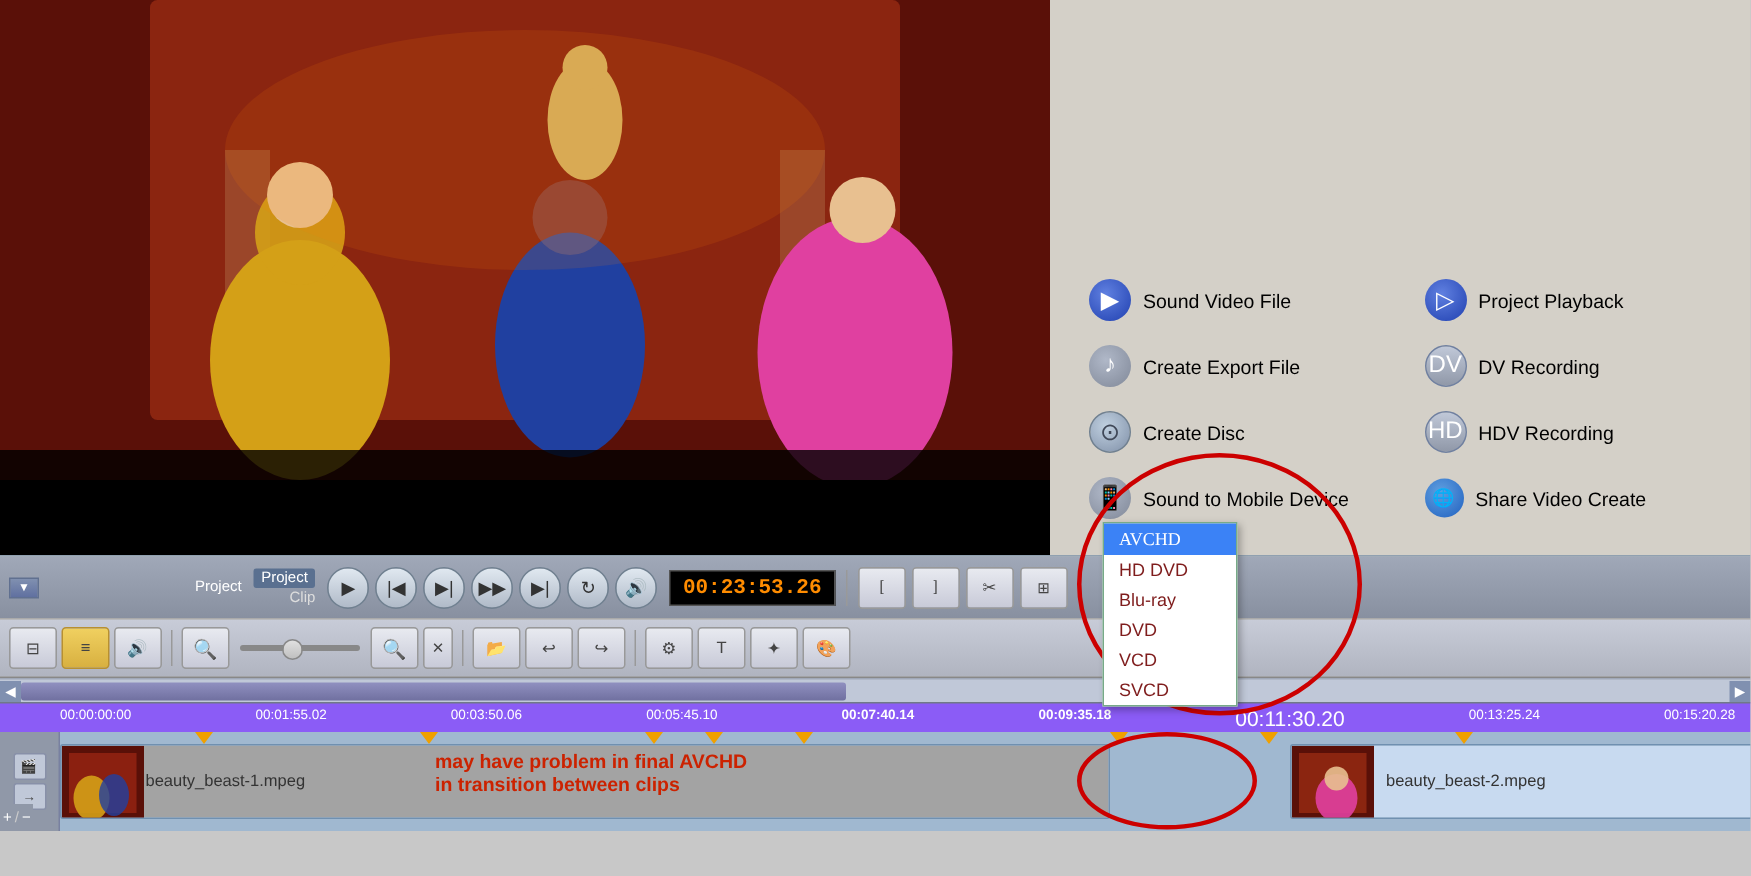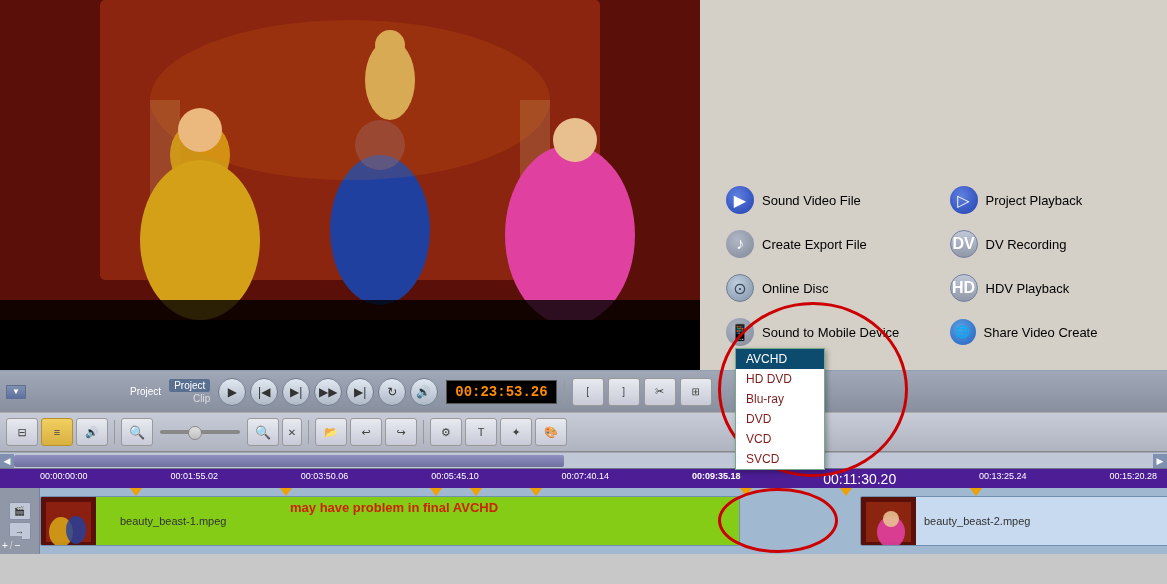--- a/index.html
+++ b/index.html
@@ -115,22 +115,23 @@
     }
 
     .disc-dropdown .dd-item {
       padding: 3px 10px;
       cursor: pointer;
       font-size: 12px;
       color: #7f1d1d;
     }
 
     .disc-dropdown .dd-item.selected {
-      background: #0c4a6e;
+      background: #3b82f6;
       color: #fff;
+      font-family: Liberation Serif, serif;
     }
 
     .transport-btn {
       width: 28px;
       height: 28px;
       border-radius: 50%;
       border: 1px solid #708090;
       background: linear-gradient(to bottom, #e0e8f0 0%, #b0bac8 100%);
       display: flex;
       align-items: center;
@@ -261,21 +262,20 @@
     .icon-square-gray {
       width: 26px;
       height: 20px;
       background: linear-gradient(to bottom, #c0c8d8 0%, #9098a8 100%);
       border: 1px solid #7080a0;
       display: flex;
       align-items: center;
       justify-content: center;
       color: #fff;
       font-size: 11px;
-      font-weight: bold;
     }
 
     
     .bottom-section {
       display: flex;
       flex-direction: column;
       width: 1167px;
       position: absolute;
       top: 370px;
       left: 0;
@@ -338,25 +338,25 @@
         <div class="btn-icon icon-circle-gray">♪</div>
         <span class="btn-label">Create Export File</span>
       </div>
       <div class="output-btn">
         <div class="btn-icon icon-square-gray">DV</div>
         <span class="btn-label">DV Recording</span>
       </div>
 
       <div class="output-btn" style="position:relative;">
         <div class="btn-icon icon-circle-dvd">⊙</div>
-        <span class="btn-label">Online Disc</span>
+        <span class="btn-label">Create Disc</span>
       </div>
       <div class="output-btn">
         <div class="btn-icon icon-square-gray">HD</div>
-        <span class="btn-label">HDV Playback</span>
+        <span class="btn-label">HDV Recording</span>
       </div>
 
       <div class="output-btn">
         <div class="btn-icon icon-circle-gray">📱</div>
         <span class="btn-label">Sound to Mobile Device</span>
       </div>
       <div class="output-btn">
         <div class="btn-icon" style="width:26px;height:26px;background:radial-gradient(circle at 40% 35%, #60a0e0 0%, #2060c0 100%);border-radius:50%;display:flex;align-items:center;justify-content:center;color:#fff;font-size:12px;">🌐</div>
         <span class="btn-label">Share Video Create</span>
       </div>
@@ -436,27 +436,27 @@
     <div class="toolbar-btn" style="font-size:11px;">✦</div>
     <div class="toolbar-btn" style="font-size:11px;">🎨</div>
   </div>
 
   <div style="display:flex; width:1167px; height:16px; background:#c0c8d8; border-top:1px solid #a0a8b8; position:relative;">
     <div style="position:absolute;left:0;top:1px;width:14px;height:14px;background:#8090b0;display:flex;align-items:center;justify-content:center;font-size:9px;color:#fff;cursor:pointer;">◀</div>
     <div style="position:absolute;left:14px;top:2px;height:12px;width:550px;background:linear-gradient(to bottom,#9090c0,#7070a0);border-radius:2px;"></div>
     <div style="position:absolute;right:0;top:1px;width:14px;height:14px;background:#8090b0;display:flex;align-items:center;justify-content:center;font-size:9px;color:#fff;cursor:pointer;">▶</div>
   </div>
 
-  <div style="display:flex; width:1167px; height:20px; background:#4c1d95; align-items:center; padding:0 0 0 40px; overflow:hidden; border-top:1px solid #707888;">
+  <div style="display:flex; width:1167px; height:20px; background:#8b5cf6; align-items:center; padding:0 0 0 40px; overflow:hidden; border-top:1px solid #707888;">
     <div style="display:flex; width:100%; justify-content:space-between; padding-right:10px;">
       <span style="font-size:9px;color:#fff;white-space:nowrap;">00:00:00:00</span>
       <span style="font-size:9px;color:#fff;white-space:nowrap;">00:01:55.02</span>
       <span style="font-size:9px;color:#fff;white-space:nowrap;">00:03:50.06</span>
       <span style="font-size:9px;color:#fff;white-space:nowrap;">00:05:45.10</span>
-      <span style="font-size:9px;color:#fff;white-space:nowrap;">00:07:40.14</span>
+      <span style="font-size:9px;color:#fff;white-space:nowrap;font-weight:bold;">00:07:40.14</span>
       <span style="font-size:9px;color:#fff;white-space:nowrap;font-weight:bold;">00:09:35.18</span>
       <span style="font-size:14px;color:#fff;white-space:nowrap;">00:11:30.20</span>
       <span style="font-size:9px;color:#fff;white-space:nowrap;">00:13:25.24</span>
       <span style="font-size:9px;color:#fff;white-space:nowrap;">00:15:20.28</span>
     </div>
   </div>
 
   <div style="display:flex; width:1167px; height:66px; background:#b0b8c8; position:relative;">
 
     <div style="width:40px; height:100%; background:#9098a8; display:flex;flex-direction:column;align-items:center;justify-content:center;gap:2px;border-right:1px solid #7880a0;flex-shrink:0;">
@@ -477,25 +477,26 @@
 
       <div style="position:absolute;left:0;top:8px;height:50px;width:700px;display:flex;align-items:stretch;border:1px solid #7090b0;border-radius:2px;overflow:hidden;z-index:2;">
         <div style="width:55px;height:50px;flex-shrink:0;overflow:hidden;">
           <svg width="55" height="50">
             <rect width="55" height="50" fill="#5a1008"></rect>
             <rect x="5" y="5" width="45" height="40" fill="#8B2010"></rect>
             <ellipse cx="20" cy="35" rx="12" ry="15" fill="#D4A017" opacity="0.9"></ellipse>
             <ellipse cx="35" cy="33" rx="10" ry="14" fill="#2040a0" opacity="0.8"></ellipse>
           </svg>
         </div>
-        <div style="flex:1;background:#84cc16;display:flex;align-items:center;padding-left:24px;font-size:11px;color:#333;">beauty_beast-1.mpeg</div>
+        <div style="flex:1;background:#a3a3a3;display:flex;align-items:center;padding-left:1px;font-size:11px;color:#333;">beauty_beast-1.mpeg</div>
       </div>
 
       <div style="position:absolute;left:250px;top:12px;z-index:10;text-align:left;">
         <span style="color:#cc2200;font-size:13px;font-weight:bold;display:block;">may have problem in final AVCHD</span>
+        <span style="color:#cc2200;font-size:13px;font-weight:bold;display:block;">in transition between clips</span>
       </div>
 
       <div style="position:absolute;left:820px;top:8px;height:50px;width:310px;display:flex;align-items:stretch;border:1px solid #7090b0;border-radius:2px;overflow:hidden;z-index:2;">
         <div style="width:55px;height:50px;flex-shrink:0;overflow:hidden;">
           <svg width="55" height="50">
             <rect width="55" height="50" fill="#5a1008"></rect>
             <rect x="5" y="5" width="45" height="40" fill="#8B2510"></rect>
             <ellipse cx="30" cy="35" rx="14" ry="16" fill="#e040a0" opacity="0.9"></ellipse>
             <circle cx="30" cy="22" r="8" fill="#e8c090" opacity="0.9"></circle>
           </svg>

